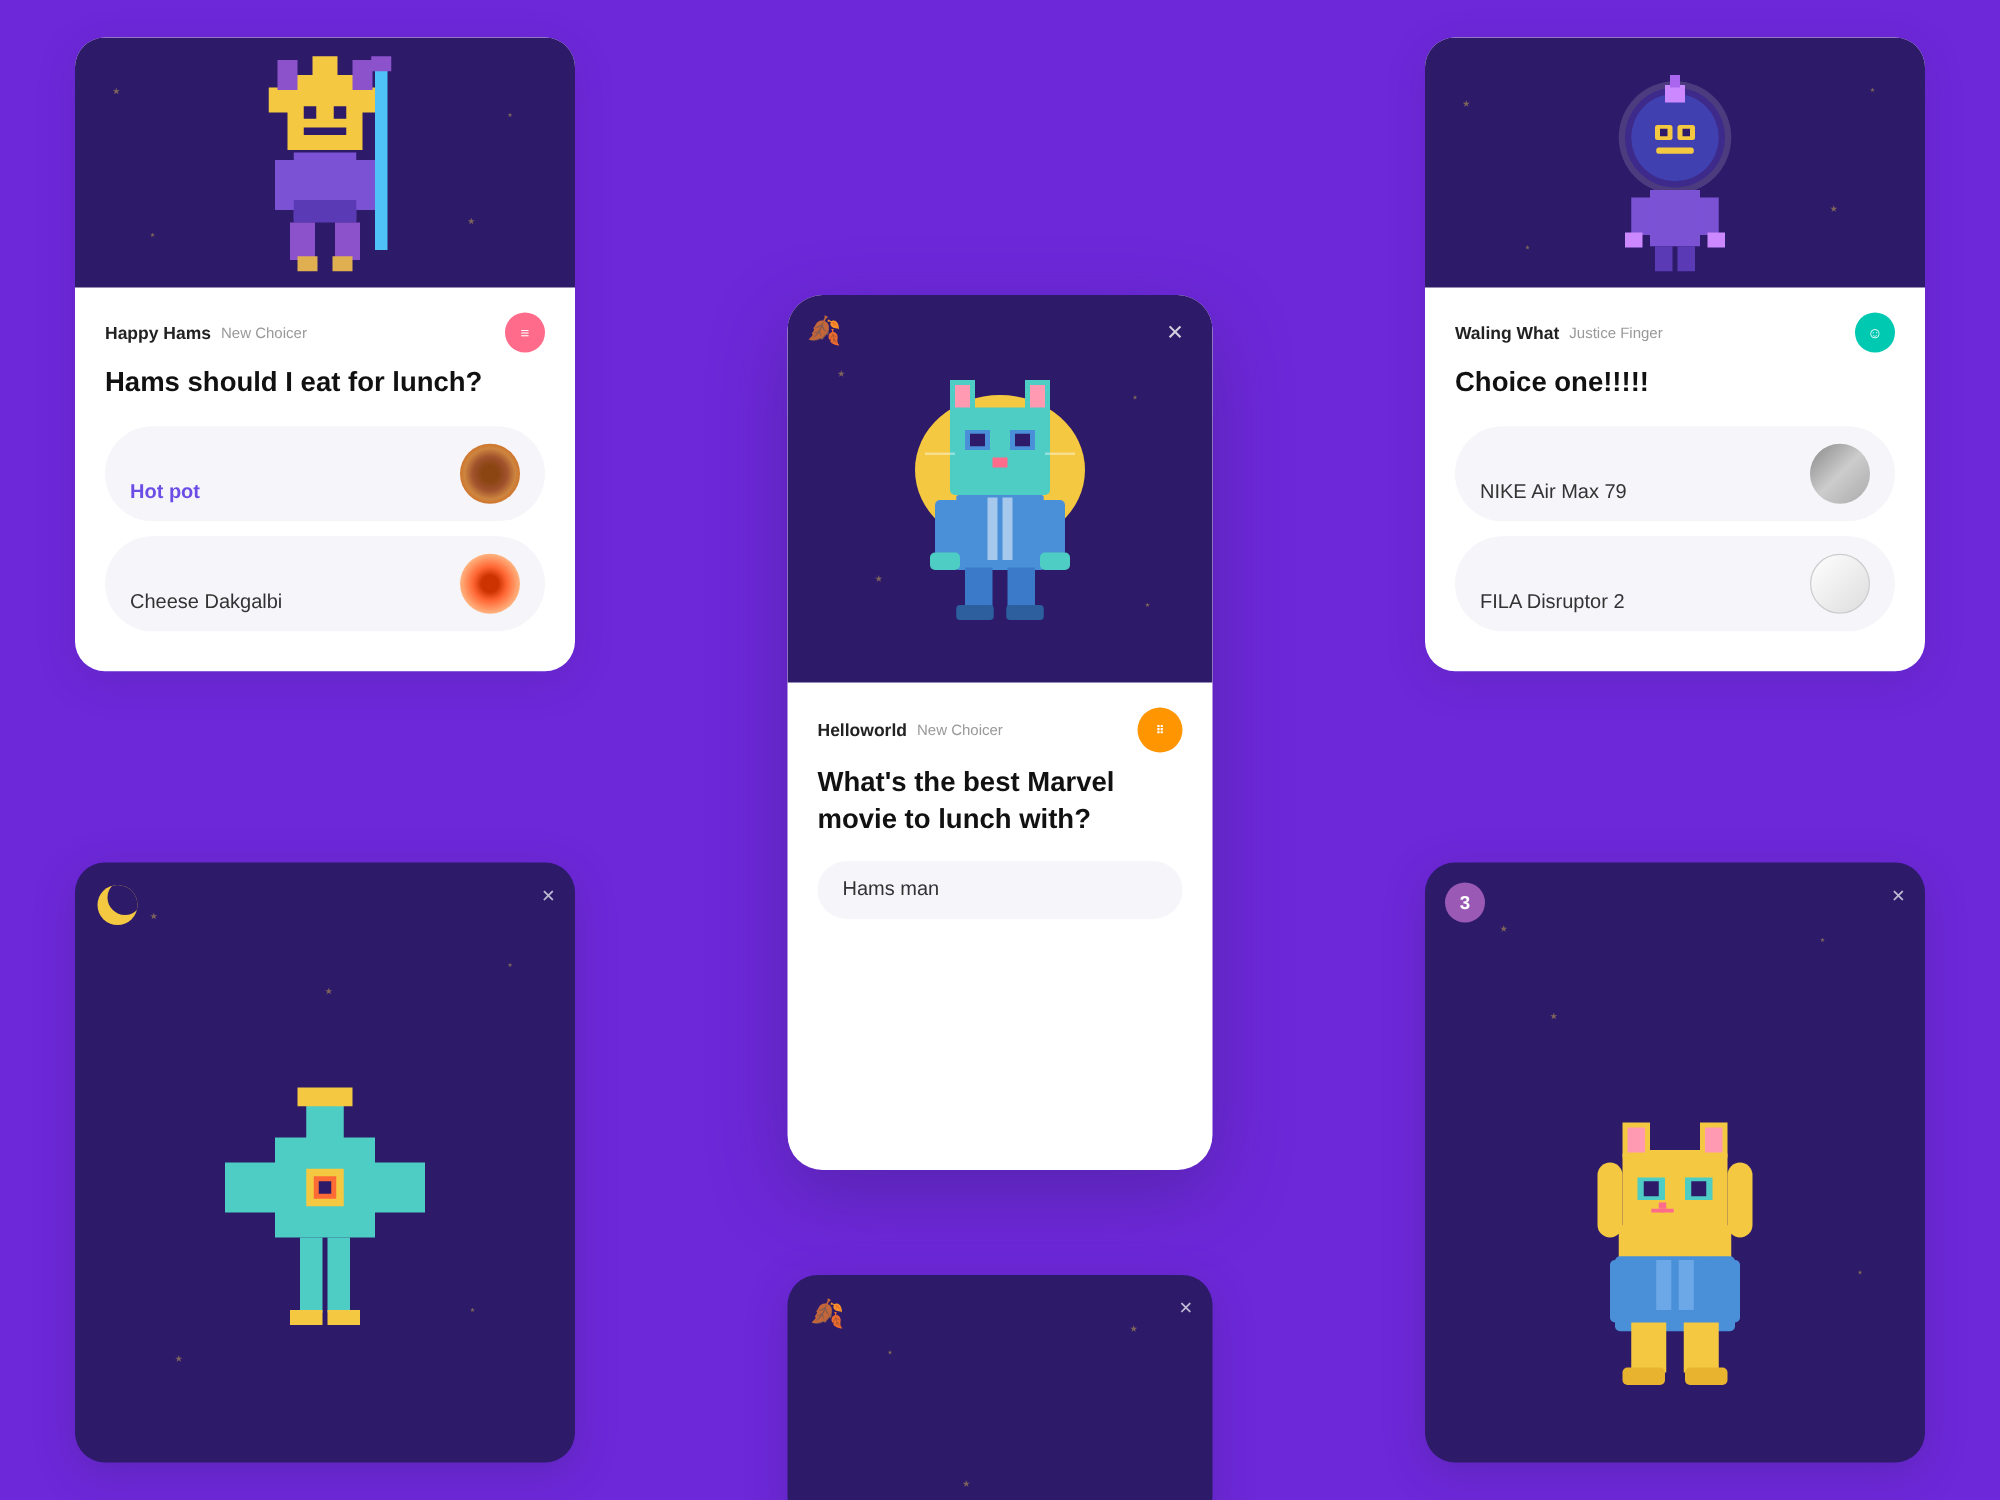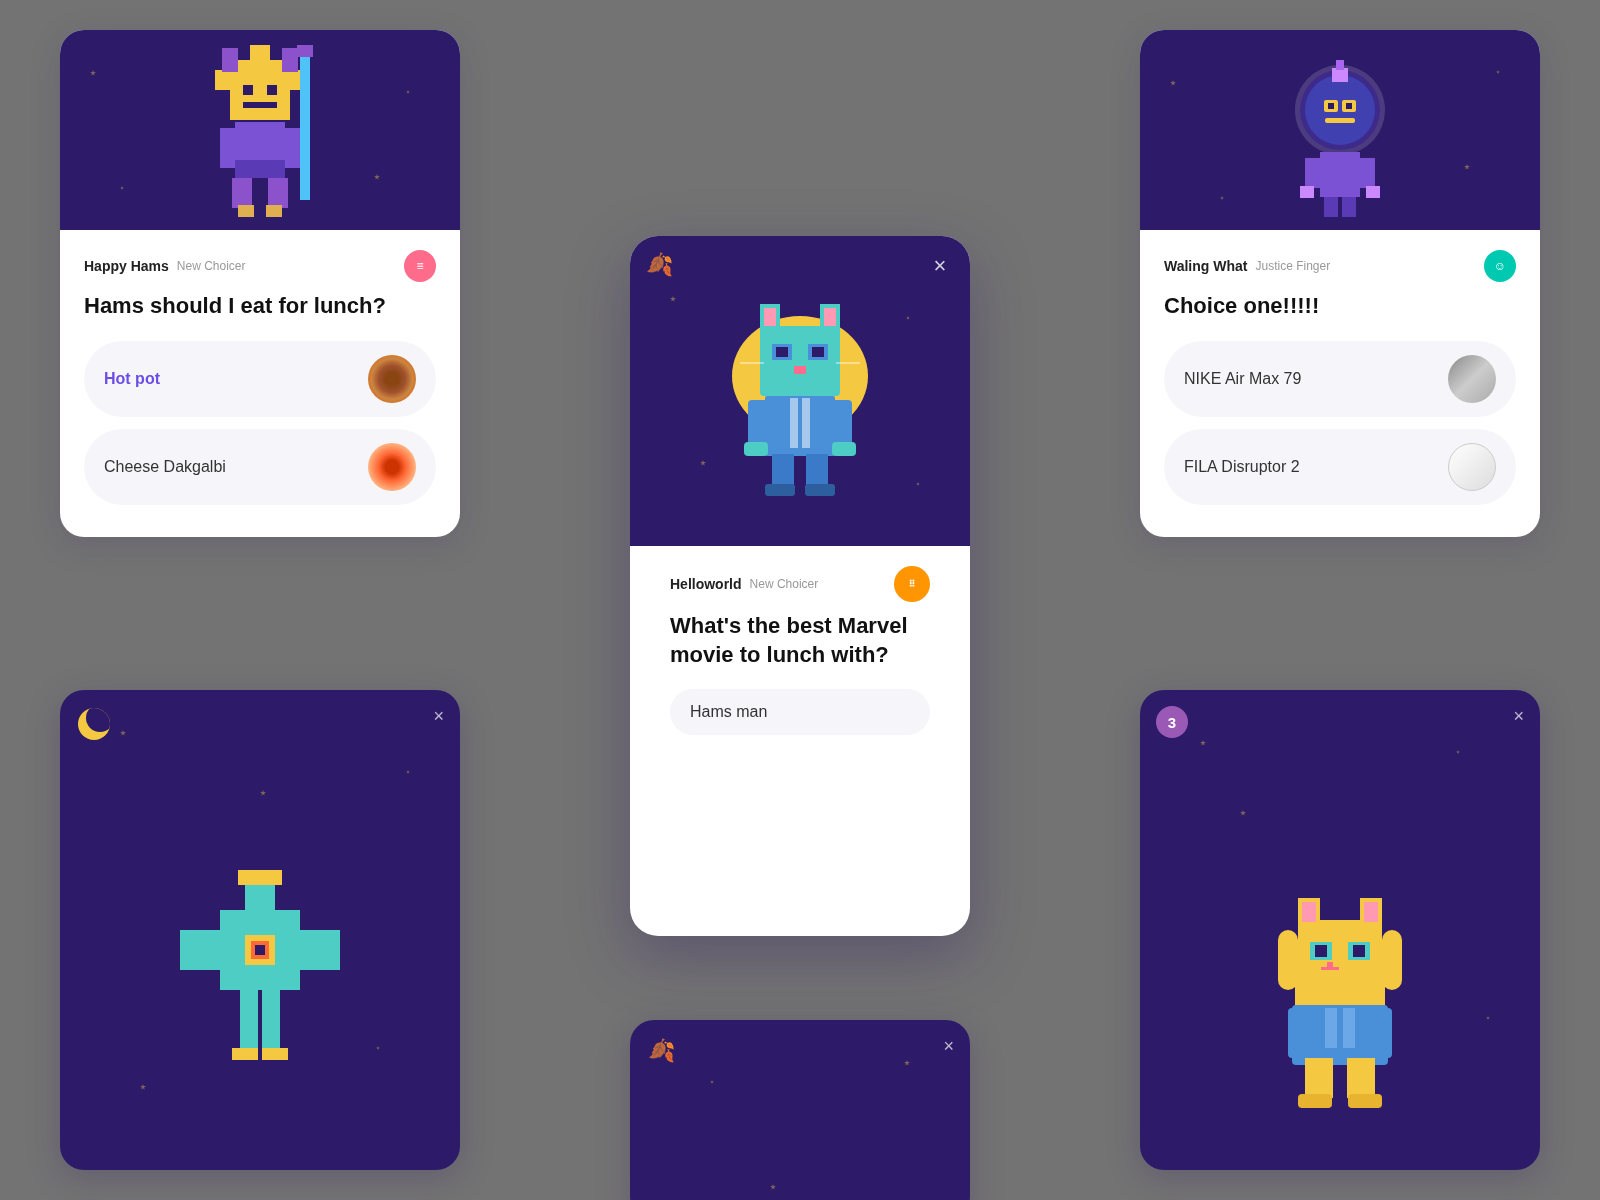--- a/index.html
+++ b/index.html
@@ -103,21 +103,21 @@
       font-weight: 800;
       color: #111;
       margin-bottom: 20px;
       line-height: 1.3;
     }
     .choice-item {
       background: #f5f5fa;
       border-radius: 50px;
       padding: 14px 20px;
       display: flex;
-      align-items: center;
+      align-items: flex-end;
       justify-content: space-between;
       margin-bottom: 12px;
     }
     .choice-label {
       font-size: 16px;
       color: #333;
       font-weight: 500;
     }
     .choice-label.selected {
       color: #6c4de6;
@@ -161,21 +161,21 @@
     .center-card-top {
       background: #2d1b69;
       height: 310px;
       position: relative;
       display: flex;
       align-items: flex-end;
       justify-content: center;
       overflow: hidden;
     }
     .center-card-body {
-      padding: 20px 40px;
+      padding: 20px 24px;
       flex: 1;
     }
 
     
     .close-btn {
       position: absolute;
       top: 16px;
       right: 16px;
       width: 28px;
       height: 28px;
@@ -195,21 +195,21 @@
       font-size: 18px;
       cursor: pointer;
       z-index: 5;
     }
 
     
     .grid-container {
       width: 1600px;
       height: 1200px;
       position: relative;
-      background: #737373;
+      background: #6d28d9;
     }
     
     
     .pos-left-top {
       position: absolute;
       left: 60px;
       top: 30px;
       width: 400px;
     }
     

